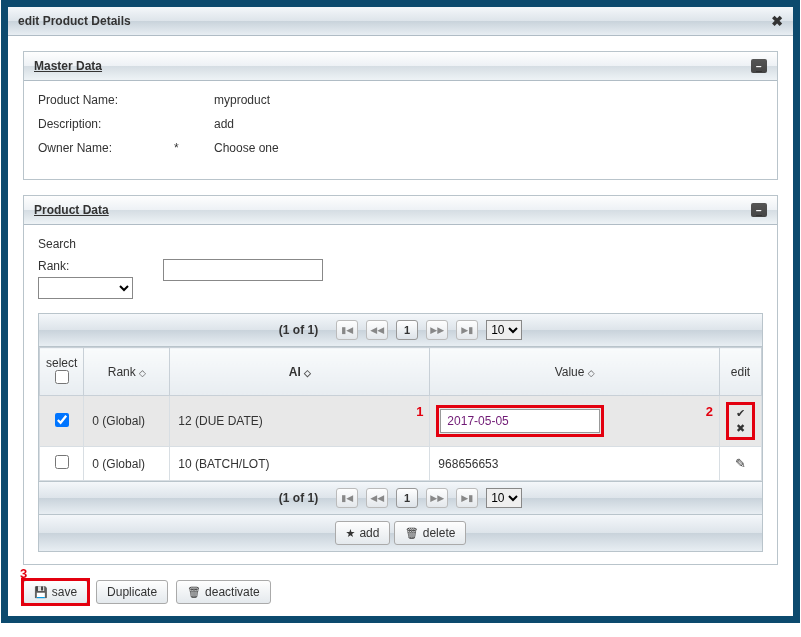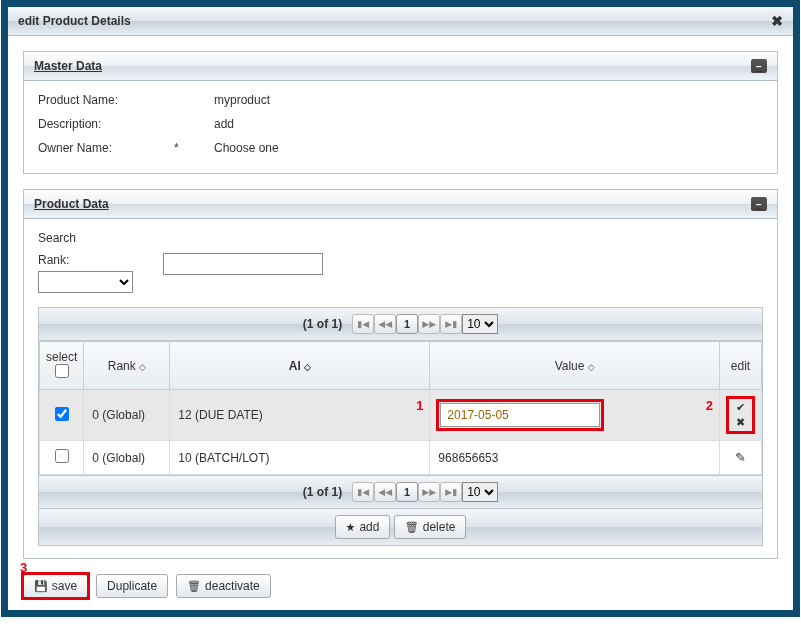--- a/index.html
+++ b/index.html
@@ -98,20 +98,21 @@
   .table-wrap {
     border: 1px solid #b9c4cb;
     margin-top: 14px;
   }
   .paginator {
     background: linear-gradient(to bottom, #f4f7fa 0%, #dde4ea 50%, #c9d3db 51%, #e8eef3 100%);
     padding: 6px 8px;
     display: flex;
     align-items: center;
     justify-content: center;
+    gap: 8px;
     border-bottom: 1px solid #b9c4cb;
   }
   .paginator.bottom { border-bottom: none; border-top: 1px solid #b9c4cb; }
   .page-info { font-weight: bold; margin-right: 10px; }
   .pg-btn {
     border: 1px solid #bbb;
     background: linear-gradient(to bottom, #fefefe, #e4e8ec);
     width: 22px;
     height: 20px;
     display: inline-flex;
@@ -161,21 +162,21 @@
     width: 14px; height: 14px;
   }
   .td-center { text-align: center; }
   .cell-input {
     border: 1px solid #999;
     padding: 4px 6px;
     width: 160px;
     font-size: 12px;
     font-family: inherit;
     background: #fff;
-    color: #a16207;
+    color: #701a75;
   }
   .edit-icons {
     display: flex;
     flex-direction: column;
     align-items: center;
     gap: 2px;
   }
   .edit-icons span, .pencil { cursor: pointer; font-size: 11px; color: #333; }
   .pencil { font-size: 13px; }
   .action-bar {
@@ -234,21 +235,21 @@
         <div class="field-row">
           <span class="field-label">Product Name:</span>
           <span class="req"></span>
           <span class="field-value">myproduct</span>
         </div>
         <div class="field-row">
           <span class="field-label">Description:</span>
           <span class="req"></span>
           <span class="field-value">add</span>
         </div>
-        <div class="field-row" style="margin-bottom:6px;">
+        <div class="field-row" style="margin-bottom:12px;">
           <span class="field-label">Owner Name:</span>
           <span class="req">*</span>
           <span class="field-value">Choose one</span>
         </div>
       </div>
     </div>
 
     <div class="panel">
       <div class="panel-header">
         <span>Product Data</span>

